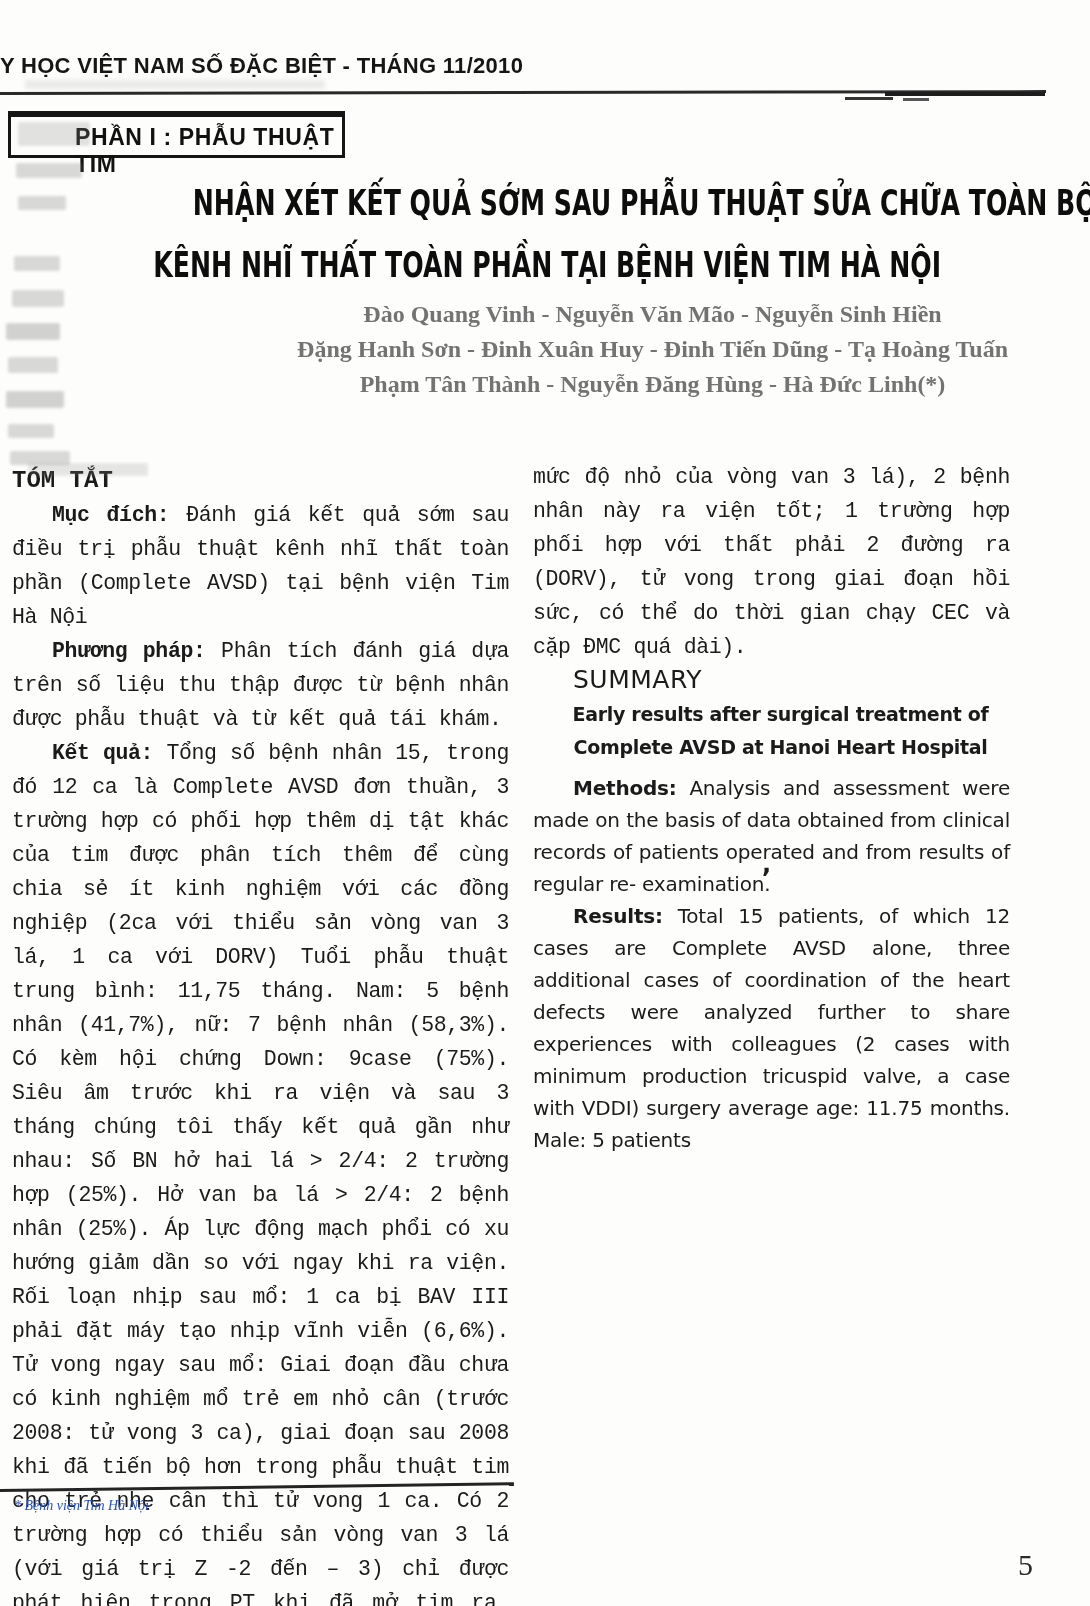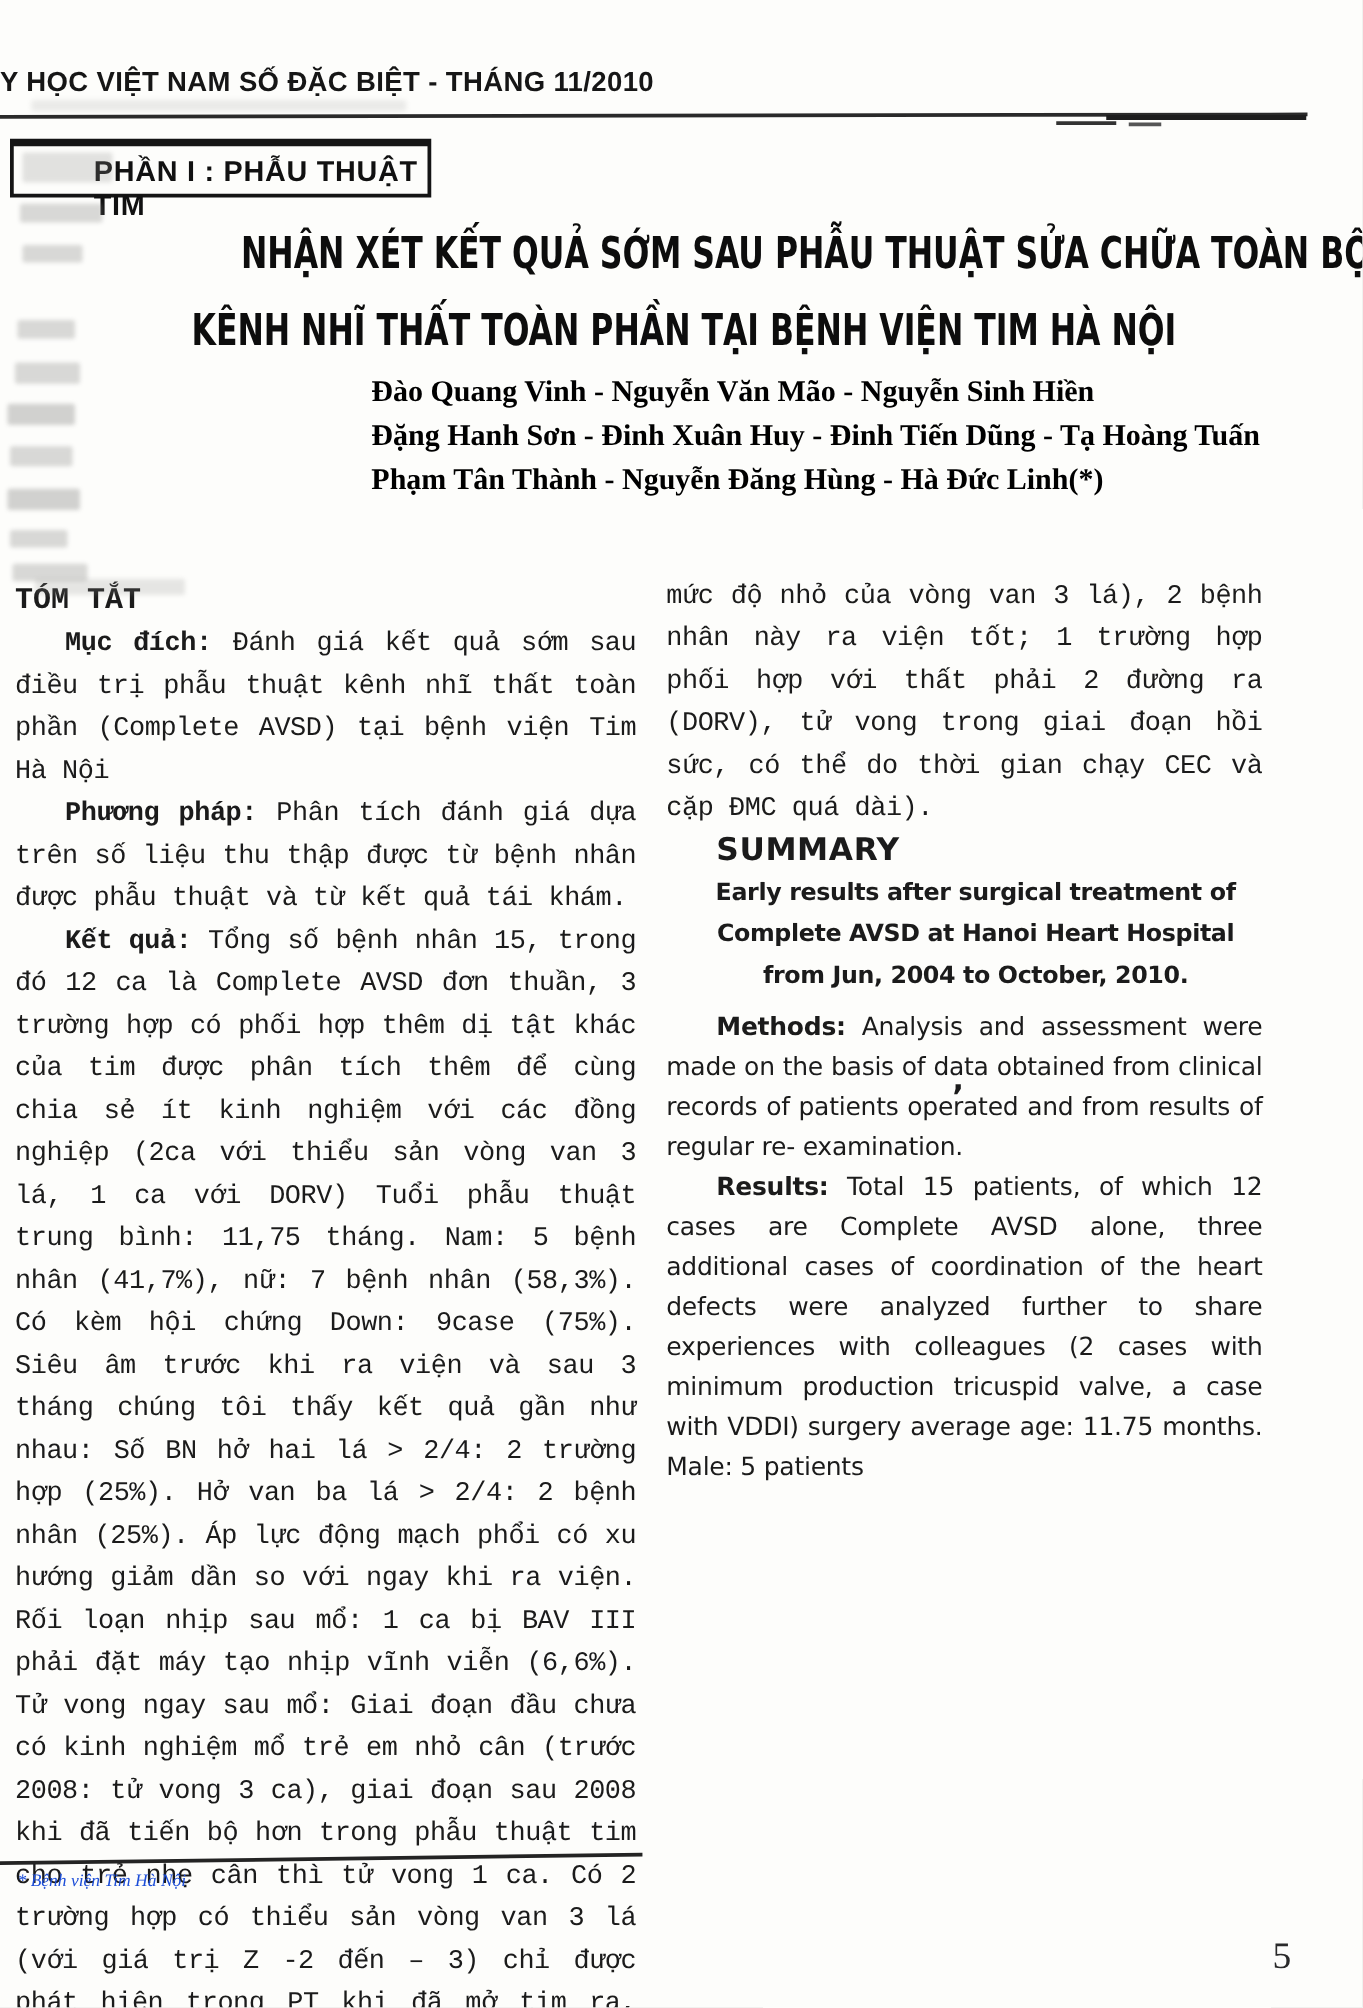--- a/index.html
+++ b/index.html
@@ -42,41 +42,41 @@
   .title-line > span {
     display:inline-block; transform:scaleX(.72);
     font-family:"DejaVu Sans", sans-serif; font-weight:bold;
     font-size:35px; letter-spacing:0; color:#0d0d0d;
   }
   #title-1 { top:183px; }
   #title-2 { top:245px; }
 
   
   .authors {
-    position:absolute; top:297px; right:82px; text-align:left;
+    position:absolute; top:297px; right:82px; text-align:center;
     font-family:"Liberation Serif", "DejaVu Serif", serif; font-weight:bold;
-    font-size:24px; line-height:35px; color:#000000;
+    font-size:24px; line-height:35px; color:#737373;
   }
 
   
   .col-left  { position:absolute; left:12px;  top:464px; width:497px; }
   .col-right { position:absolute; left:533px; top:460px; width:477px; }
 
   .vi-body { font-size:21.5px; line-height:34px; letter-spacing:-.35px;
              text-align:justify; color:#1b1b1b; }
   .vi-body p { margin:0; text-indent:40px;font-family:Liberation Mono, monospace; }
   .vi-body p.continuation { text-indent:0; }
   .abstract-heading {
     font-size:24px; font-weight:bold; letter-spacing:0;
     margin:0 0 8px 0; text-indent:0 !important;
   }
   .para-label { font-weight:bold; }
 
   .summary-heading {
-    font-size:25px; font-weight:bold; letter-spacing:.5px;
+    font-size:25px; font-weight:normal; letter-spacing:.5px;
     margin:24px 0 10px 0; text-indent:0;
   }
   .stray-mark { position:absolute; left:229px; top:388px; font-size:24px; font-weight:bold; }
 
   .summary-subtitle {
     text-align:center; font-weight:bold; font-size:19px; line-height:33px;
     letter-spacing:-.3px; margin:2px 0 8px 18px;
   }
   .en-body { font-size:20px; line-height:32px; letter-spacing:-.2px;
              text-align:justify; color:#1b1b1b; }
@@ -140,21 +140,20 @@
   <div class="col-right">
     <div class="vi-body">
       <p class="continuation">mức độ nhỏ của vòng van 3 lá), 2 bệnh nhân này ra viện tốt; 1 trường hợp phối hợp với thất phải 2 đường ra (DORV), tử vong trong giai đoạn hồi sức, có thể do thời gian chạy CEC và cặp ĐMC quá dài).</p>
     </div>
     <div class="en-body">
       <p class="summary-heading">SUMMARY</p>
       <span class="stray-mark">,</span>
       <div class="summary-subtitle">
         <div>Early results after surgical treatment of</div>
         <div>Complete AVSD at Hanoi Heart Hospital</div>
-        <div>from Jun, 2004 to October, 2010.</div>
       </div>
       <p><span class="para-label">Methods:</span><span> Analysis and assessment were made on the basis of data obtained from clinical records of patients operated and from results of regular re- examination.</span></p>
       <p><span class="para-label">Results:</span><span> Total 15 patients, of which 12 cases are Complete AVSD alone, three additional cases of coordination of the heart defects were analyzed further to share experiences with colleagues (2 cases with minimum production tricuspid valve, a case with VDDI) surgery average age: 11.75 months. Male: 5 patients</span></p>
     </div>
   </div>
 
   <div class="footnote-rule"></div>
   <div class="footnote">* Bệnh viện Tim Hà Nội</div>
   <div class="page-number">5</div>
 

